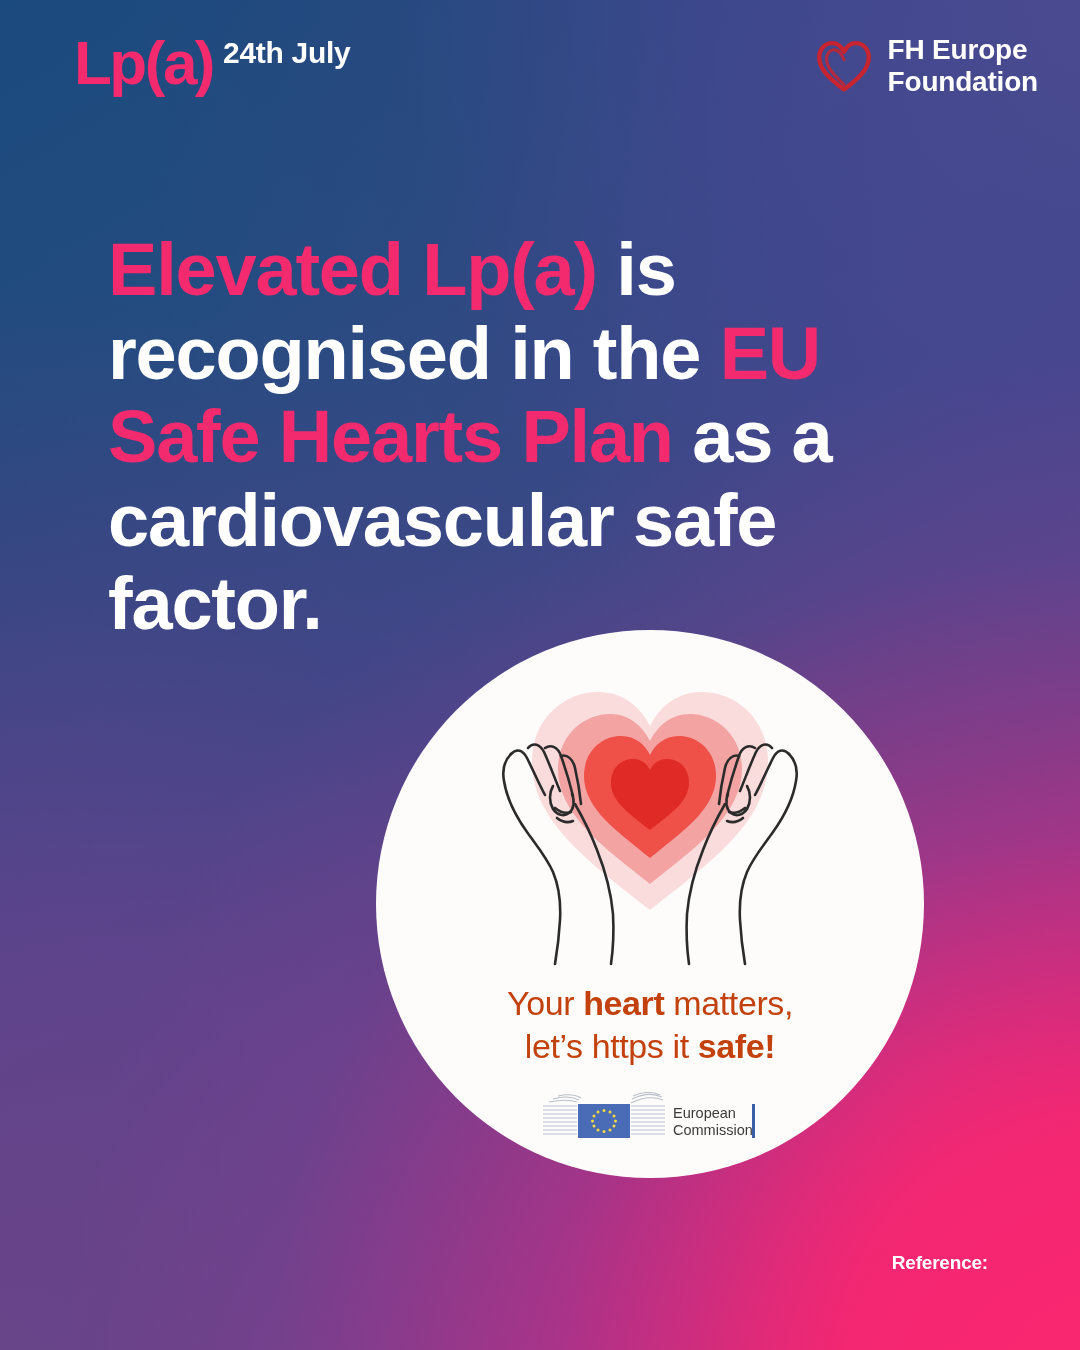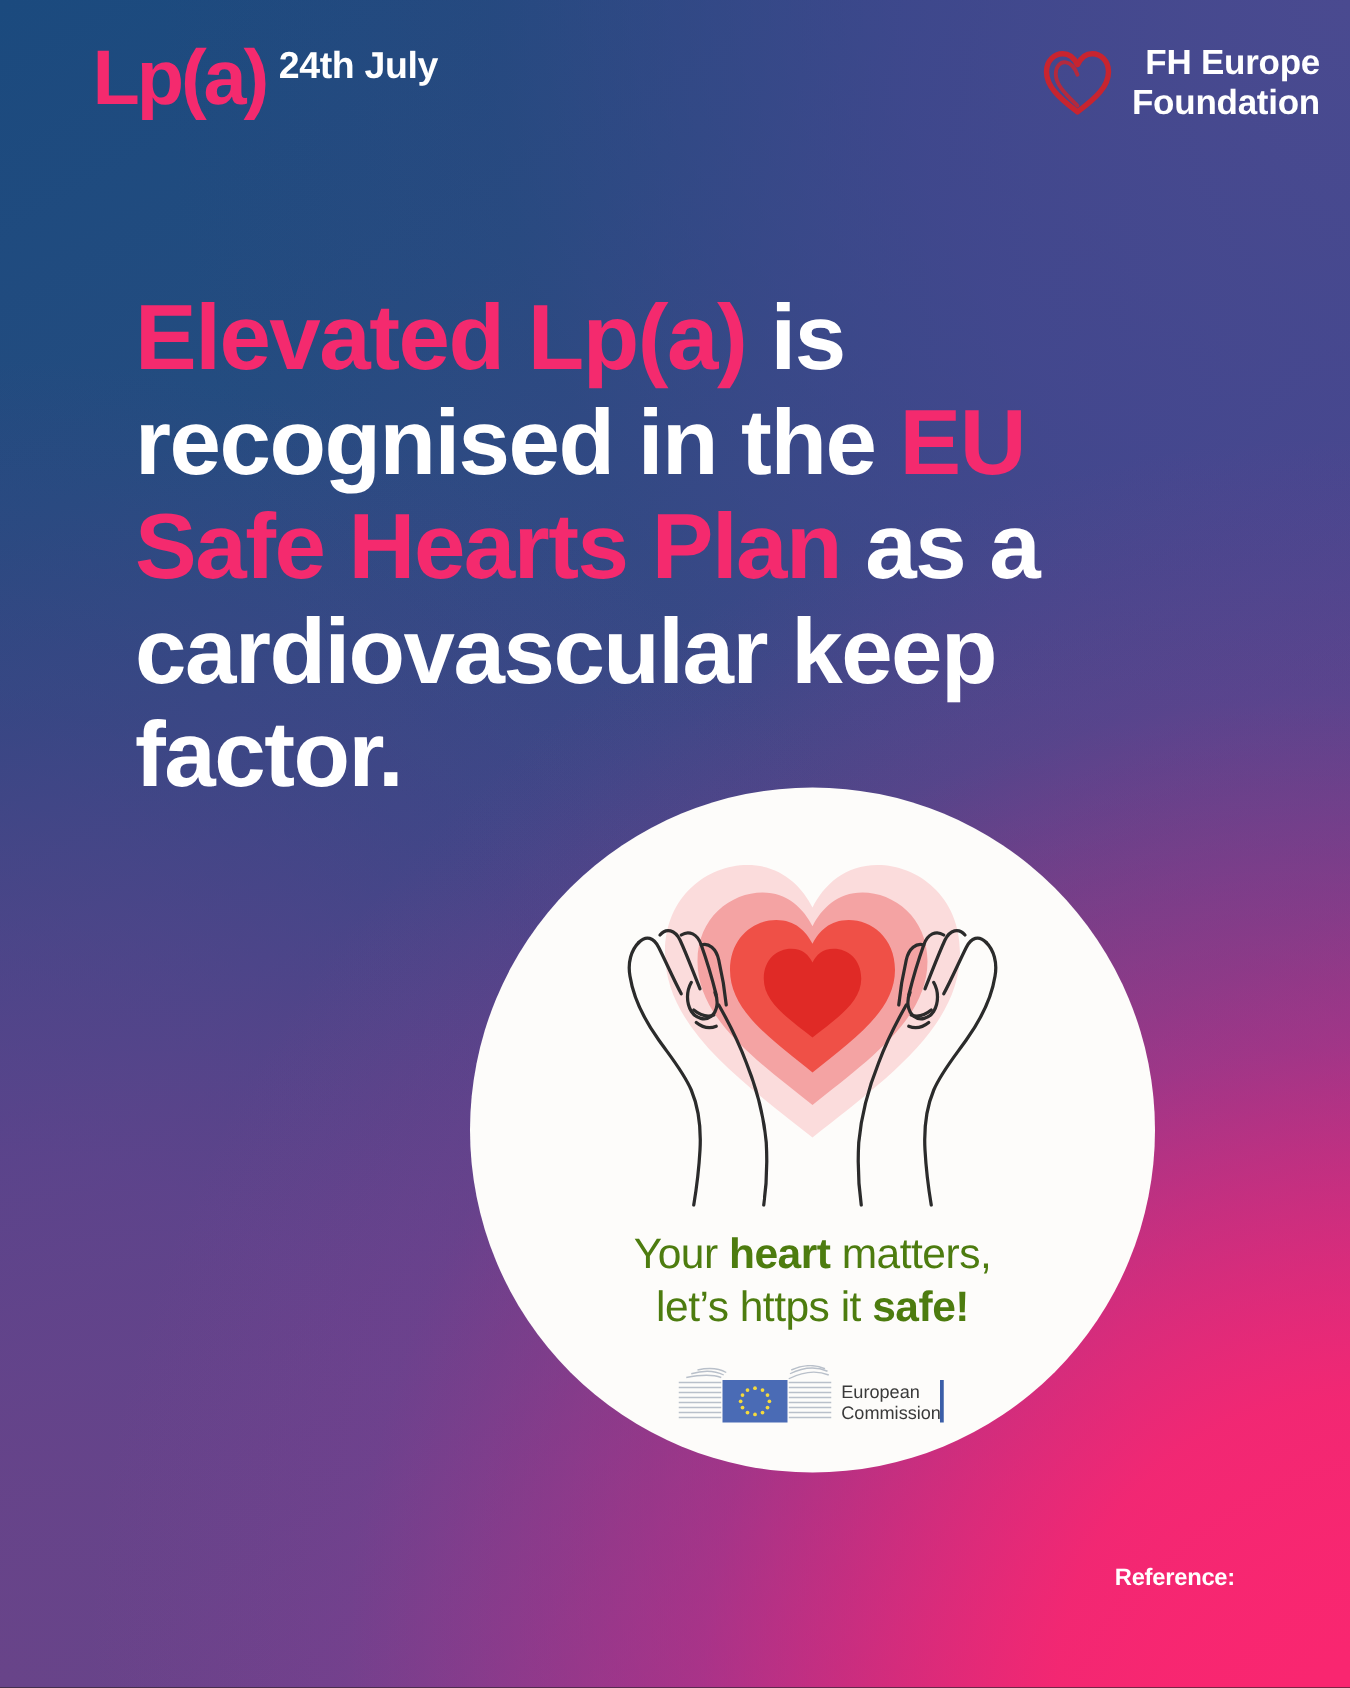--- a/index.html
+++ b/index.html
@@ -57,25 +57,24 @@
   .lpa-awareness {
     font-size: 27px;
     font-weight: normal;
     color: #dfe2ea;
     line-height: 1.1;
     letter-spacing: 0.6px;
   }
 
   .fh-lockup {
     position: absolute;
-    right: 24px;
+    right: 42px;
     top: 34px;
     display: flex;
     align-items: center;
-    text-align: right;
   }
   .fh-heart {
     width: 62px;
     height: 62px;
     margin-right: 13px;
     flex: none;
   }
   .fh-name {
     color: #ffffff;
     font-weight: bold;
@@ -115,21 +114,21 @@
     transform: translateX(-50%);
     top: 22px;
     width: 370px;
     height: 330px;
   }
   .slogan {
     position: absolute;
     left: 0; right: 0;
     top: 352px;
     text-align: center;
-    color: #4d7c0f;
+    color: #c2410c;
     font-size: 34px;
     line-height: 1.26;
     letter-spacing: -0.4px;
   }
   .slogan b { font-weight: bold; }
   .ec-logo {
     position: absolute;
     left: 50%;
     transform: translateX(-50%);
     top: 462px;
@@ -179,21 +178,21 @@
         </svg>
       </span>
       <div class="fh-name">
         <div>FH Europe</div>
         <div>Foundation</div>
       </div>
     </div>
   </div>
 
   <div class="headline">
-    <span class="hl-accent">Elevated Lp(a)</span><span> is recognised in the </span><span class="hl-accent">EU Safe Hearts Plan</span><span> as a cardiovascular keep factor.</span>
+    <span class="hl-accent">Elevated Lp(a)</span><span> is recognised in the </span><span class="hl-accent">EU Safe Hearts Plan</span><span> as a cardiovascular safe factor.</span>
   </div>
 
   <div class="circle-card">
 
     <span class="hands-heart">
       <svg viewBox="0 0 370 330" width="370" height="330" aria-hidden="true">
 
         <g transform="translate(185,140)">
           <path d="M0 118 C-58 72 -118 30 -118 -30 C-118 -75 -84 -100 -52 -100 C-26 -100 -9 -84 0 -66 C9 -84 26 -100 52 -100 C84 -100 118 -75 118 -30 C118 30 58 72 0 118 Z" fill="#fbdcdc"></path>
           <path d="M0 92 C-45 56 -92 23 -92 -23 C-92 -58 -65 -78 -40 -78 C-20 -78 -7 -65 0 -51 C7 -65 20 -78 40 -78 C65 -78 92 -58 92 -23 C92 23 45 56 0 92 Z" fill="#f4a3a3"></path>

